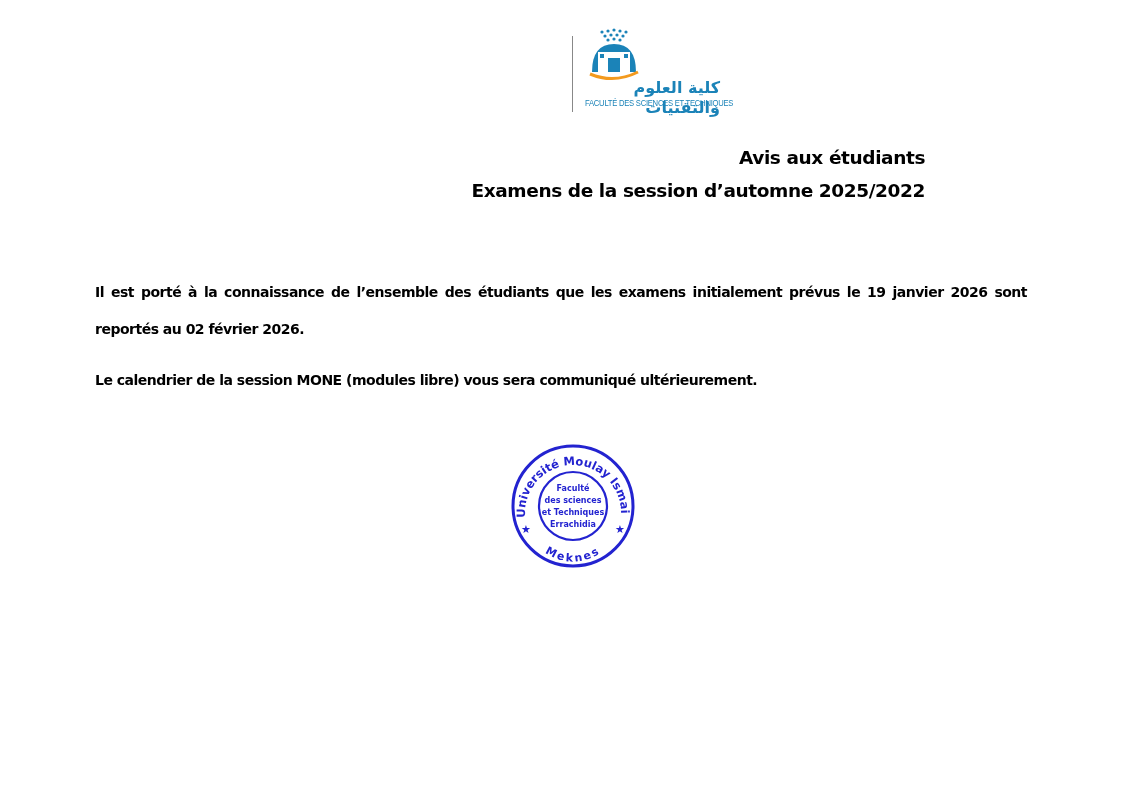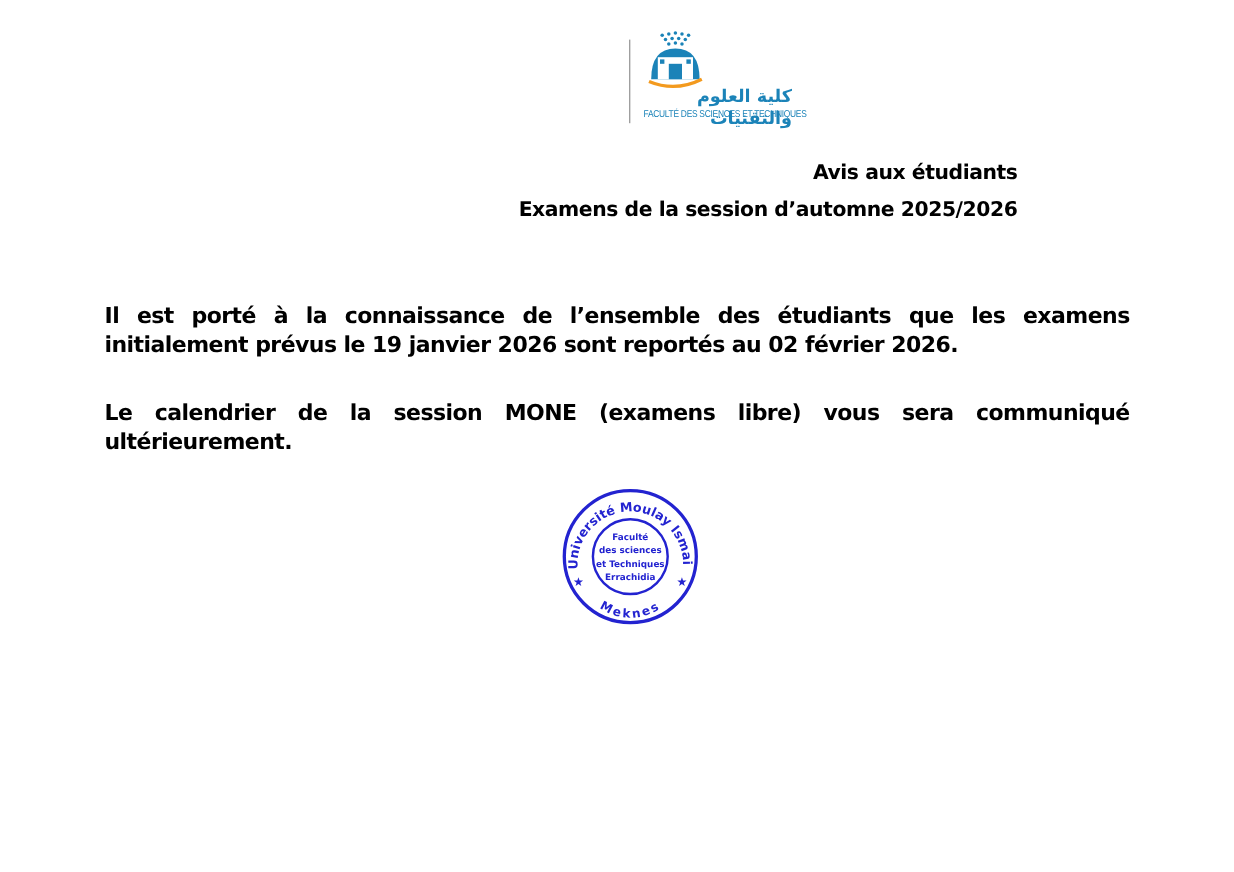--- a/index.html
+++ b/index.html
@@ -10,21 +10,21 @@
   .umi-ar { position:absolute; left:0; top:44px; width:160px; text-align:center; font-size:17px; font-family:"DejaVu Sans", sans-serif; color:#111; line-height:20px; direction:rtl; }
   .umi-fr { position:absolute; left:2px; top:66px; width:156px; text-align:center; font-size:12.5px; letter-spacing:-0.3px; color:#222; font-family:"Liberation Sans Narrow","Liberation Sans", sans-serif; transform:scaleX(0.92); transform-origin:left; white-space:nowrap; }
   .divider { position:absolute; left:167px; top:8px; width:1px; height:76px; background:#888; }
   .fst-logo { position:absolute; left:180px; top:0; width:135px; height:86px; }
   .fst-emblem { position:absolute; left:3px; top:0; width:52px; height:58px; }
   .fst-ar { position:absolute; left:0; top:50px; width:135px; text-align:right; font-size:16px; color:#1b83b8; font-weight:bold; font-family:"DejaVu Sans", sans-serif; direction:rtl; line-height:20px; }
   .fst-fr { position:absolute; left:0; top:70px; font-size:9px; color:#1b83b8; white-space:nowrap; letter-spacing:-0.3px; transform:scaleX(0.85); transform-origin:left; }
   .title-block { position:absolute; left:0; width:925px; text-align:right; font-family:"DejaVu Sans", sans-serif; font-weight:bold; font-size:18.5px; letter-spacing:-0.4px; }
   .title1 { top:147px; }
   .title2 { top:180px; }
-  .para { position:absolute; left:95px; width:932px; font-family:"DejaVu Sans", sans-serif; font-weight:bold; font-size:20px; letter-spacing:-0.5px; line-height:26px; text-align:justify; text-align-last:left; }
+  .para { position:absolute; left:95px; width:932px; font-family:"DejaVu Sans", sans-serif; font-weight:bold; font-size:14px; letter-spacing:-0.5px; line-height:37px; text-align:justify; text-align-last:left; }
   .p1 { top:274px; }
   .p2 { top:362px; }
   .stamp { position:absolute; left:509px; top:443px; width:128px; height:126px; }
 </style>
 </head>
 <body>
 
 <div class="header">
   <div class="divider"></div>
   <div class="fst-logo">
@@ -49,24 +49,24 @@
       <rect x="12" y="26" width="4" height="4" fill="#1b83b8"></rect>
       <rect x="36" y="26" width="4" height="4" fill="#1b83b8"></rect>
       <path d="M2 46 Q26 56 50 44" stroke="#f39a1e" stroke-width="3" fill="none"></path>
     </svg>
     <div class="fst-ar">كلية العلوم والتقنيات</div>
     <div class="fst-fr">FACULTÉ DES SCIENCES ET TECHNIQUES</div>
   </div>
 </div>
 
 <div class="title-block title1">Avis aux étudiants</div>
-<div class="title-block title2">Examens de la session d’automne 2025/2026</div>
+<div class="title-block title2">Examens de la session d’automne 2025/2022</div>
 
 <div class="para p1">Il est porté à la connaissance de l’ensemble des étudiants que les examens initialement prévus le 19 janvier 2026 sont reportés au 02 février 2026.</div>
-<div class="para p2">Le calendrier de la session MONE (examens libre) vous sera communiqué ultérieurement.</div>
+<div class="para p2">Le calendrier de la session MONE (modules libre) vous sera communiqué ultérieurement.</div>
 
 <svg class="stamp" viewBox="0 0 128 126">
   <defs>
     <path id="arcTop" d="M 16 70 A 48 48 0 0 1 112 70"></path>
     <path id="arcBottom" d="M 34 108 A 48 48 0 0 0 94 108"></path>
   </defs>
   <circle cx="64" cy="63" r="60" fill="none" stroke="#2323d0" stroke-width="3"></circle>
   <circle cx="64" cy="63" r="34" fill="none" stroke="#2323d0" stroke-width="2.2"></circle>
   <text font-family="DejaVu Sans, sans-serif" font-weight="bold" font-size="11.5" fill="#2323d0">
     <textPath href="#arcTop" startOffset="50%" text-anchor="middle">Université Moulay Ismail</textPath>

